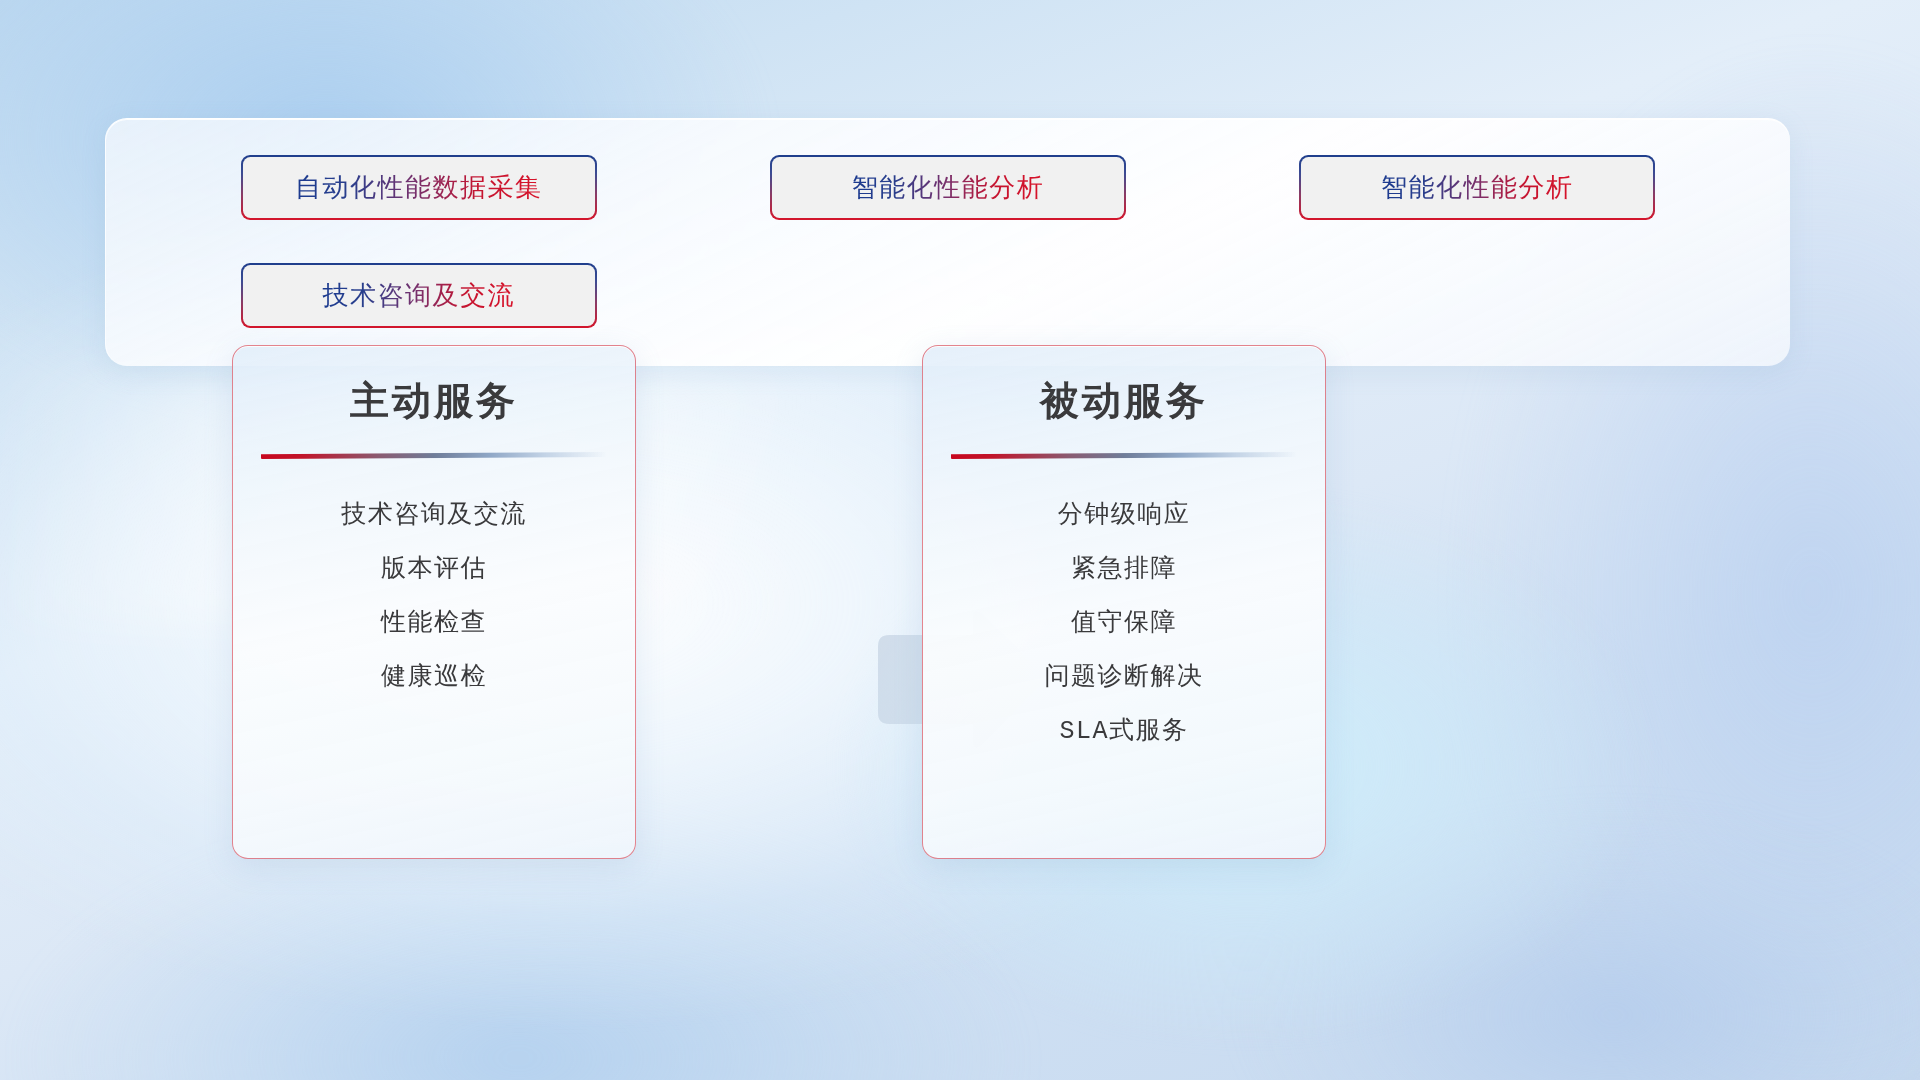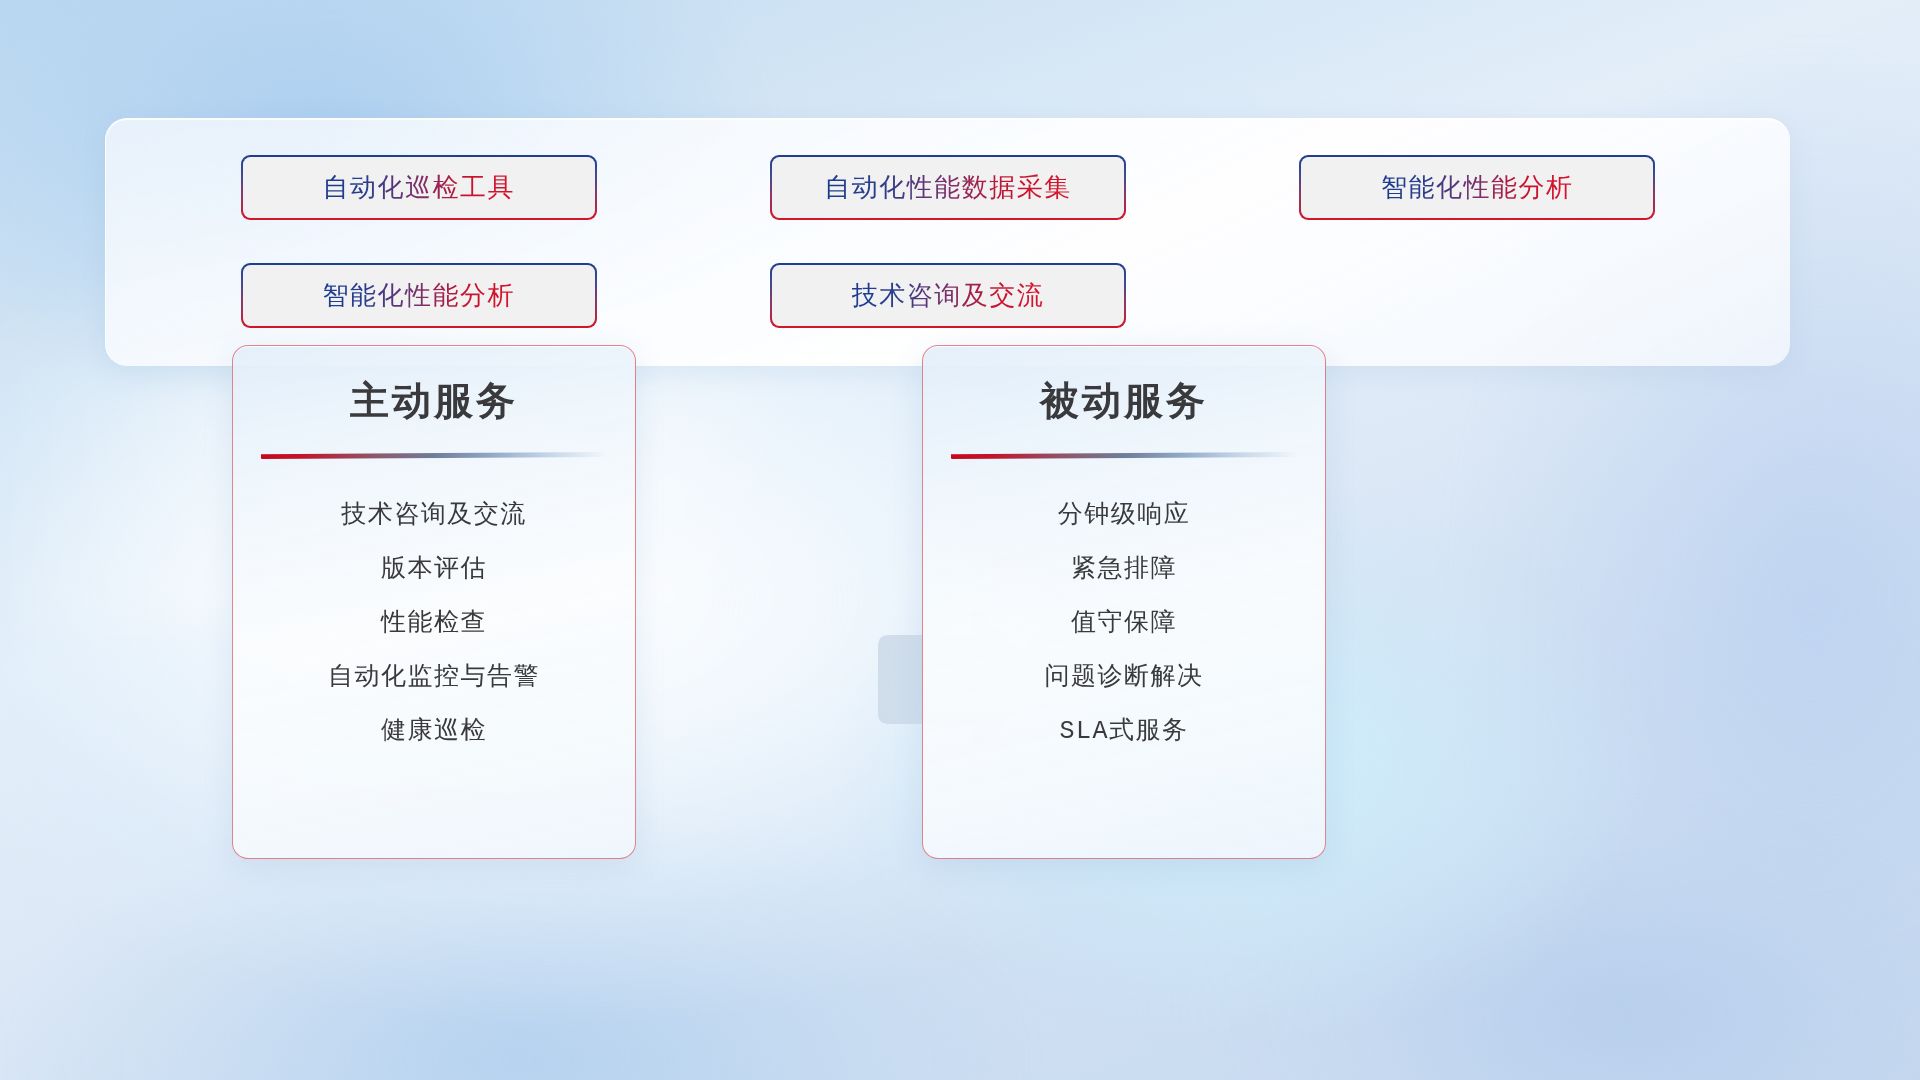--- a/index.html
+++ b/index.html
@@ -156,25 +156,20 @@
 <div id="bg-glow-right"></div>
 <div id="bg-glow-bottomright"></div>
 <div id="bg-glow-bottom"></div>
 <div id="bg-glow-center"></div>
 <div id="bg-glow-cyan"></div>
 <div id="bg-streak"></div>
 
 <div id="top-panel">
   <div id="pill-grid">
 
-    <div class="pill">
-      <div class="pill-inner">
-        <span class="pill-label">自动化巡检工具</span>
-      </div>
-    </div>
 
     <div class="pill">
       <div class="pill-inner">
         <span class="pill-label">自动化性能数据采集</span>
       </div>
     </div>
 
     <div class="pill">
       <div class="pill-inner">
         <span class="pill-label">智能化性能分析</span>
@@ -197,21 +192,20 @@
   </div>
 </div>
 
 <div class="card" id="card-active">
   <div class="card-title">主动服务</div>
   <div class="card-divider"></div>
   <ul class="card-list">
     <li>技术咨询及交流</li>
     <li>版本评估</li>
     <li>性能检查</li>
-    <li>自动化监控与告警</li>
     <li>健康巡检</li>
   </ul>
 </div>
 
 <svg id="flow-arrow" viewBox="0 0 175 145">
   <defs>
     <linearGradient id="arrowGrad" x1="0" y1="0" x2="1" y2="0.3">
       <stop offset="0%" stop-color="#b9c9dc"></stop>
       <stop offset="45%" stop-color="#c3d2e2"></stop>
       <stop offset="100%" stop-color="#cdd9e7"></stop>

